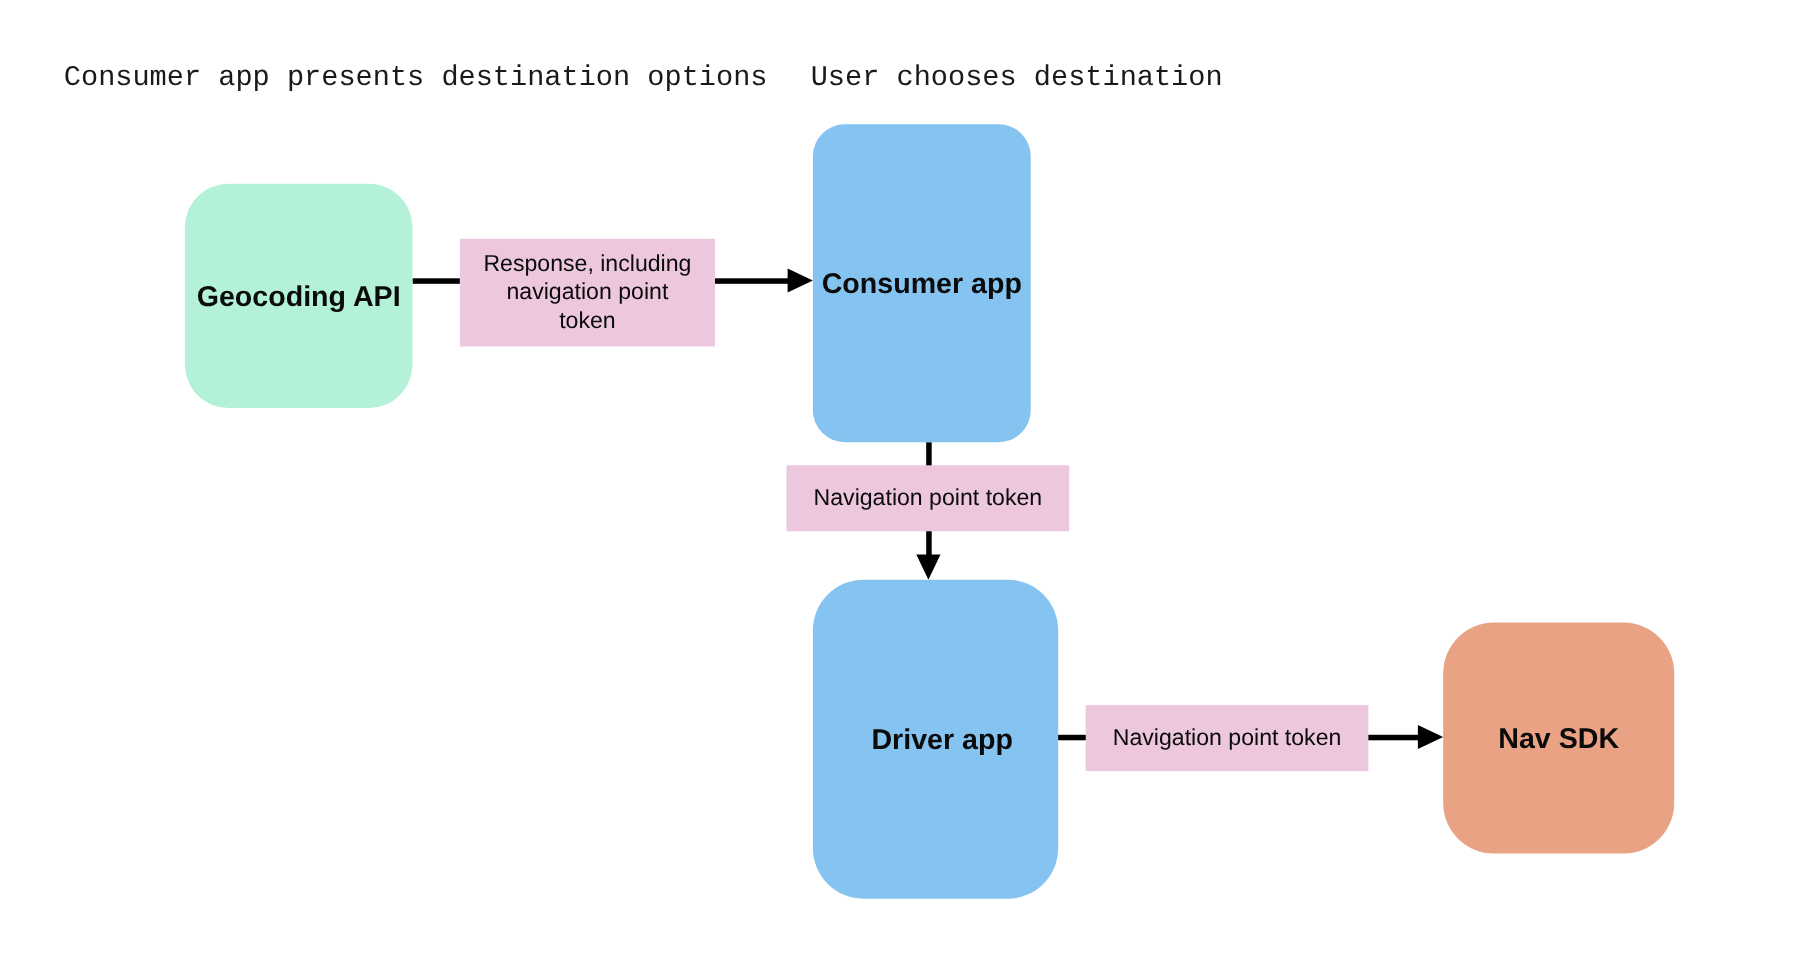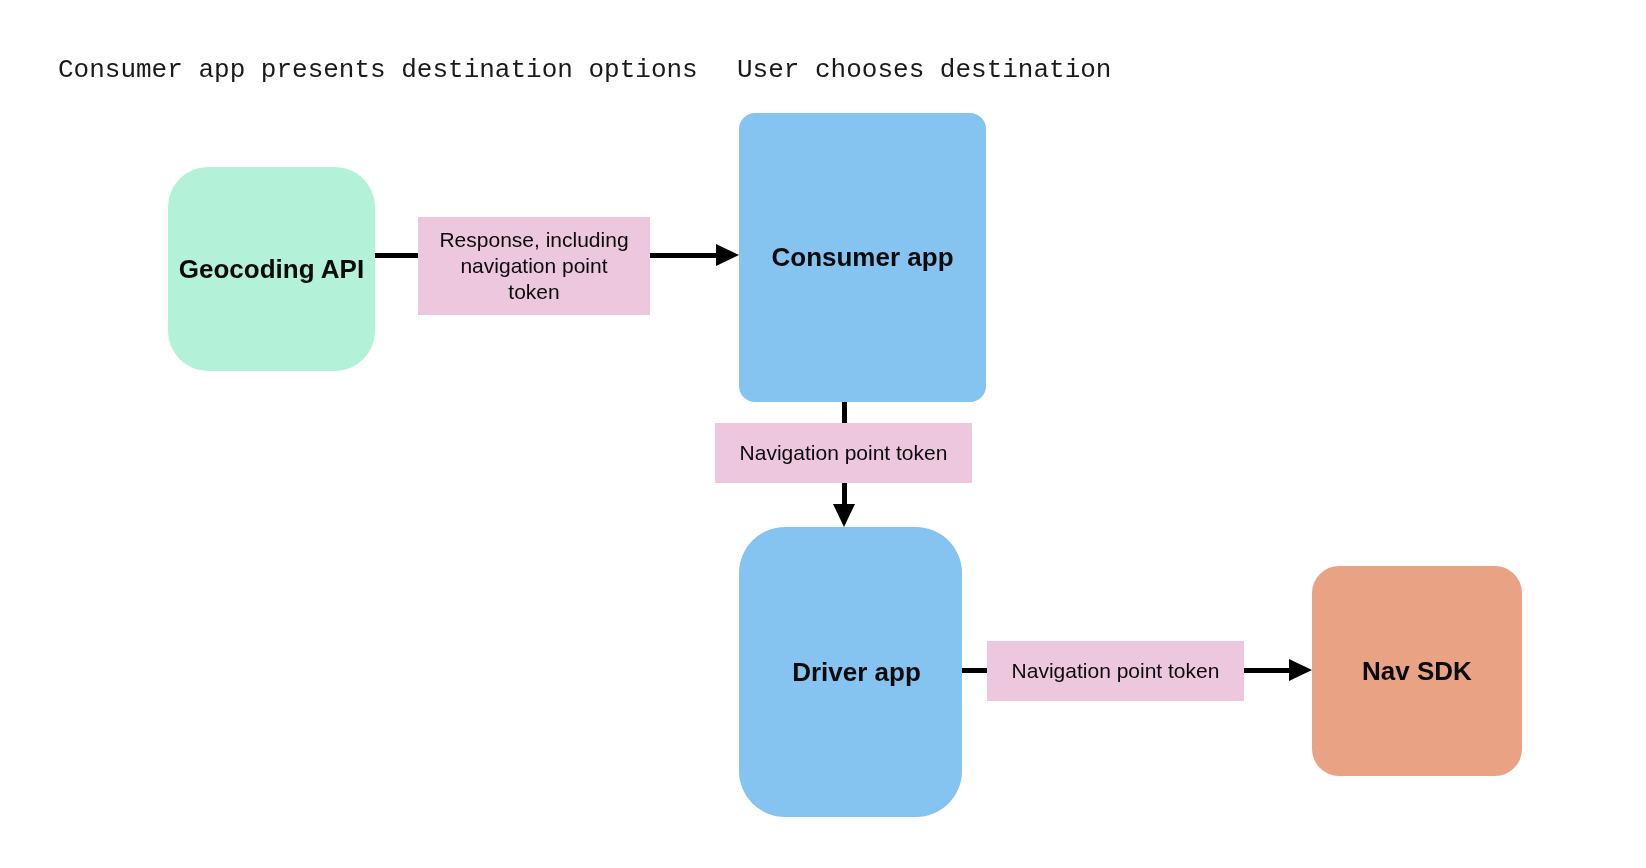--- a/index.html
+++ b/index.html
@@ -34,21 +34,21 @@
     position: absolute;
     display: flex;
     align-items: center;
     justify-content: center;
     text-align: center;
     font-size: 26px;
     font-weight: 700;
     color: #0b0b0b;
   }
   #node-geocoding-api { left: 168px; top: 153px; width: 207px; height: 204px; border-radius: 40px; margin-top: 14px; }
-  #node-consumer-app  { left: 739px; top: 113px; width: 247px; height: 289px; border-radius: 16px; }
+  #node-consumer-app  { left: 739px; top: 113px; width: 198px; height: 289px; border-radius: 29px; }
   #node-driver-app    { left: 739px; top: 527px; width: 211px; height: 290px; border-radius: 46px; padding-left: 12px; }
   #node-nav-sdk       { left: 1312px; top: 566px; width: 210px; height: 210px; border-radius: 46px; }
 
   .edge-line {
     position: absolute;
     background: #000000;
   }
   #edge1-line { left: 375px; top: 253px; width: 342px; height: 5px; }
   #edge2-line { left: 842px; top: 402px; width: 5px; height: 103px; }
   #edge3-line { left: 950px; top: 668px; width: 340px; height: 5px; }
@@ -112,17 +112,17 @@
 
   <div class="node" id="node-geocoding-api" style="background-color: rgb(179, 241, 217);">
     <span>Geocoding API</span>
   </div>
   <div class="node" id="node-consumer-app" style="background-color: rgb(133, 195, 241);">
     <span>Consumer app</span>
   </div>
   <div class="node" id="node-driver-app" style="background-color: rgb(133, 195, 241);">
     <span>Driver app</span>
   </div>
-  <div class="node" id="node-nav-sdk" style="background-color: rgb(233, 162, 132); border-radius: 27px;">
+  <div class="node" id="node-nav-sdk" style="background-color: rgb(233, 162, 132);">
     <span>Nav SDK</span>
   </div>
 
 </div>
 
 </body></html>

